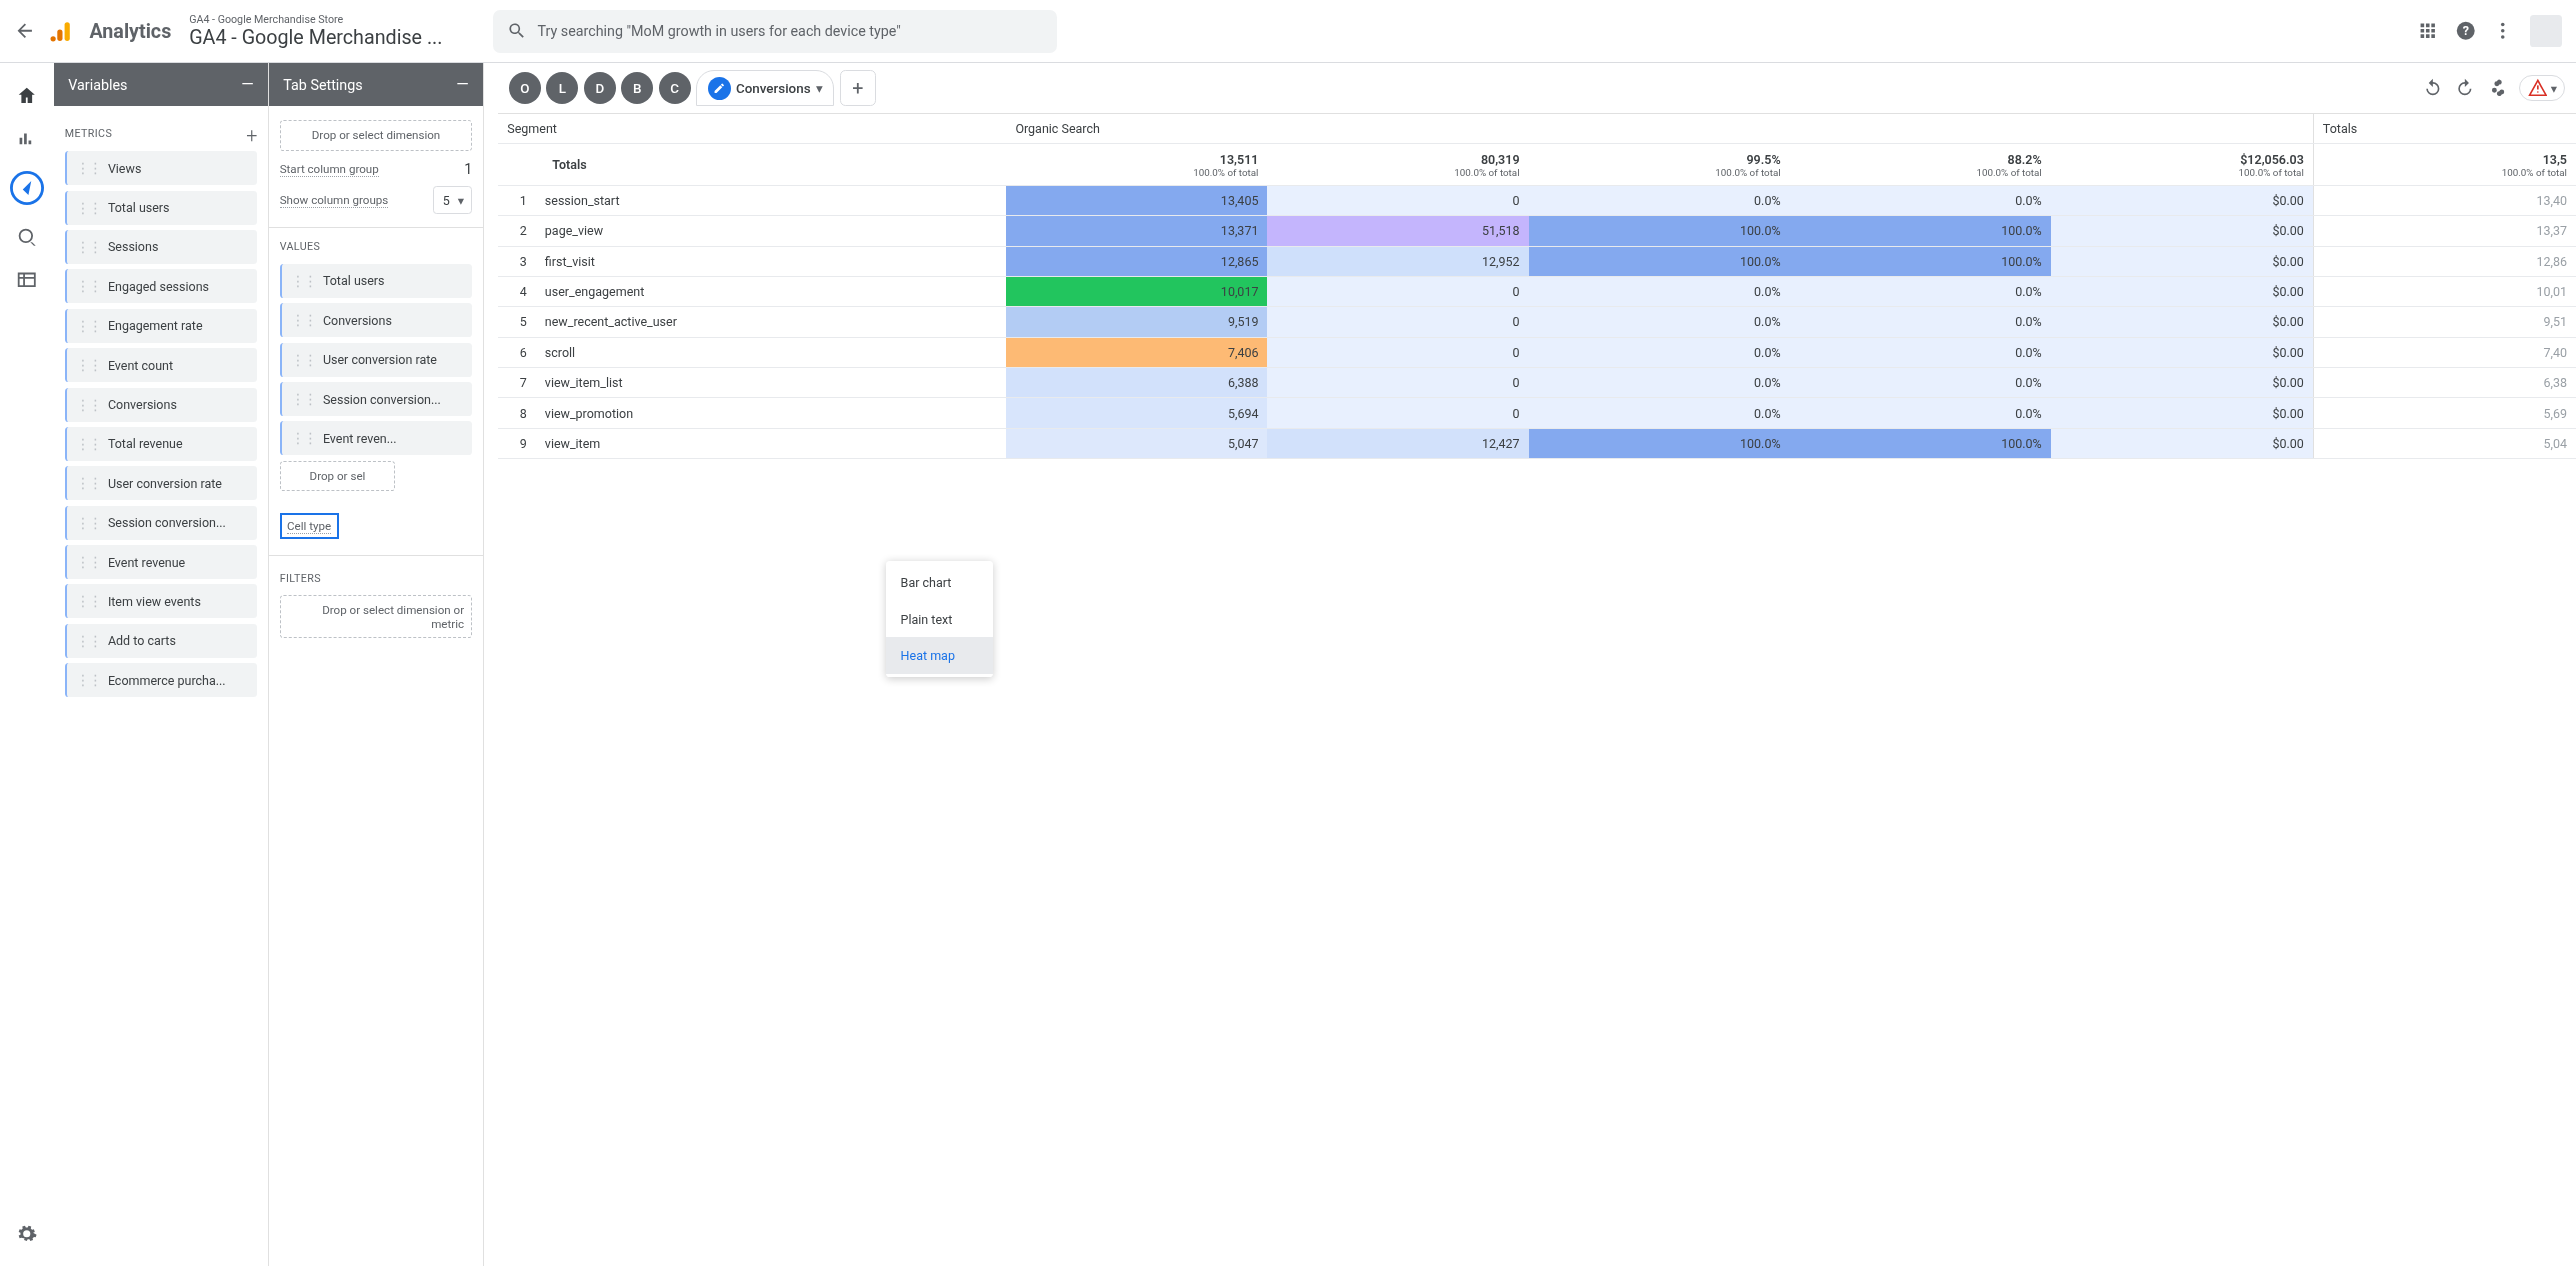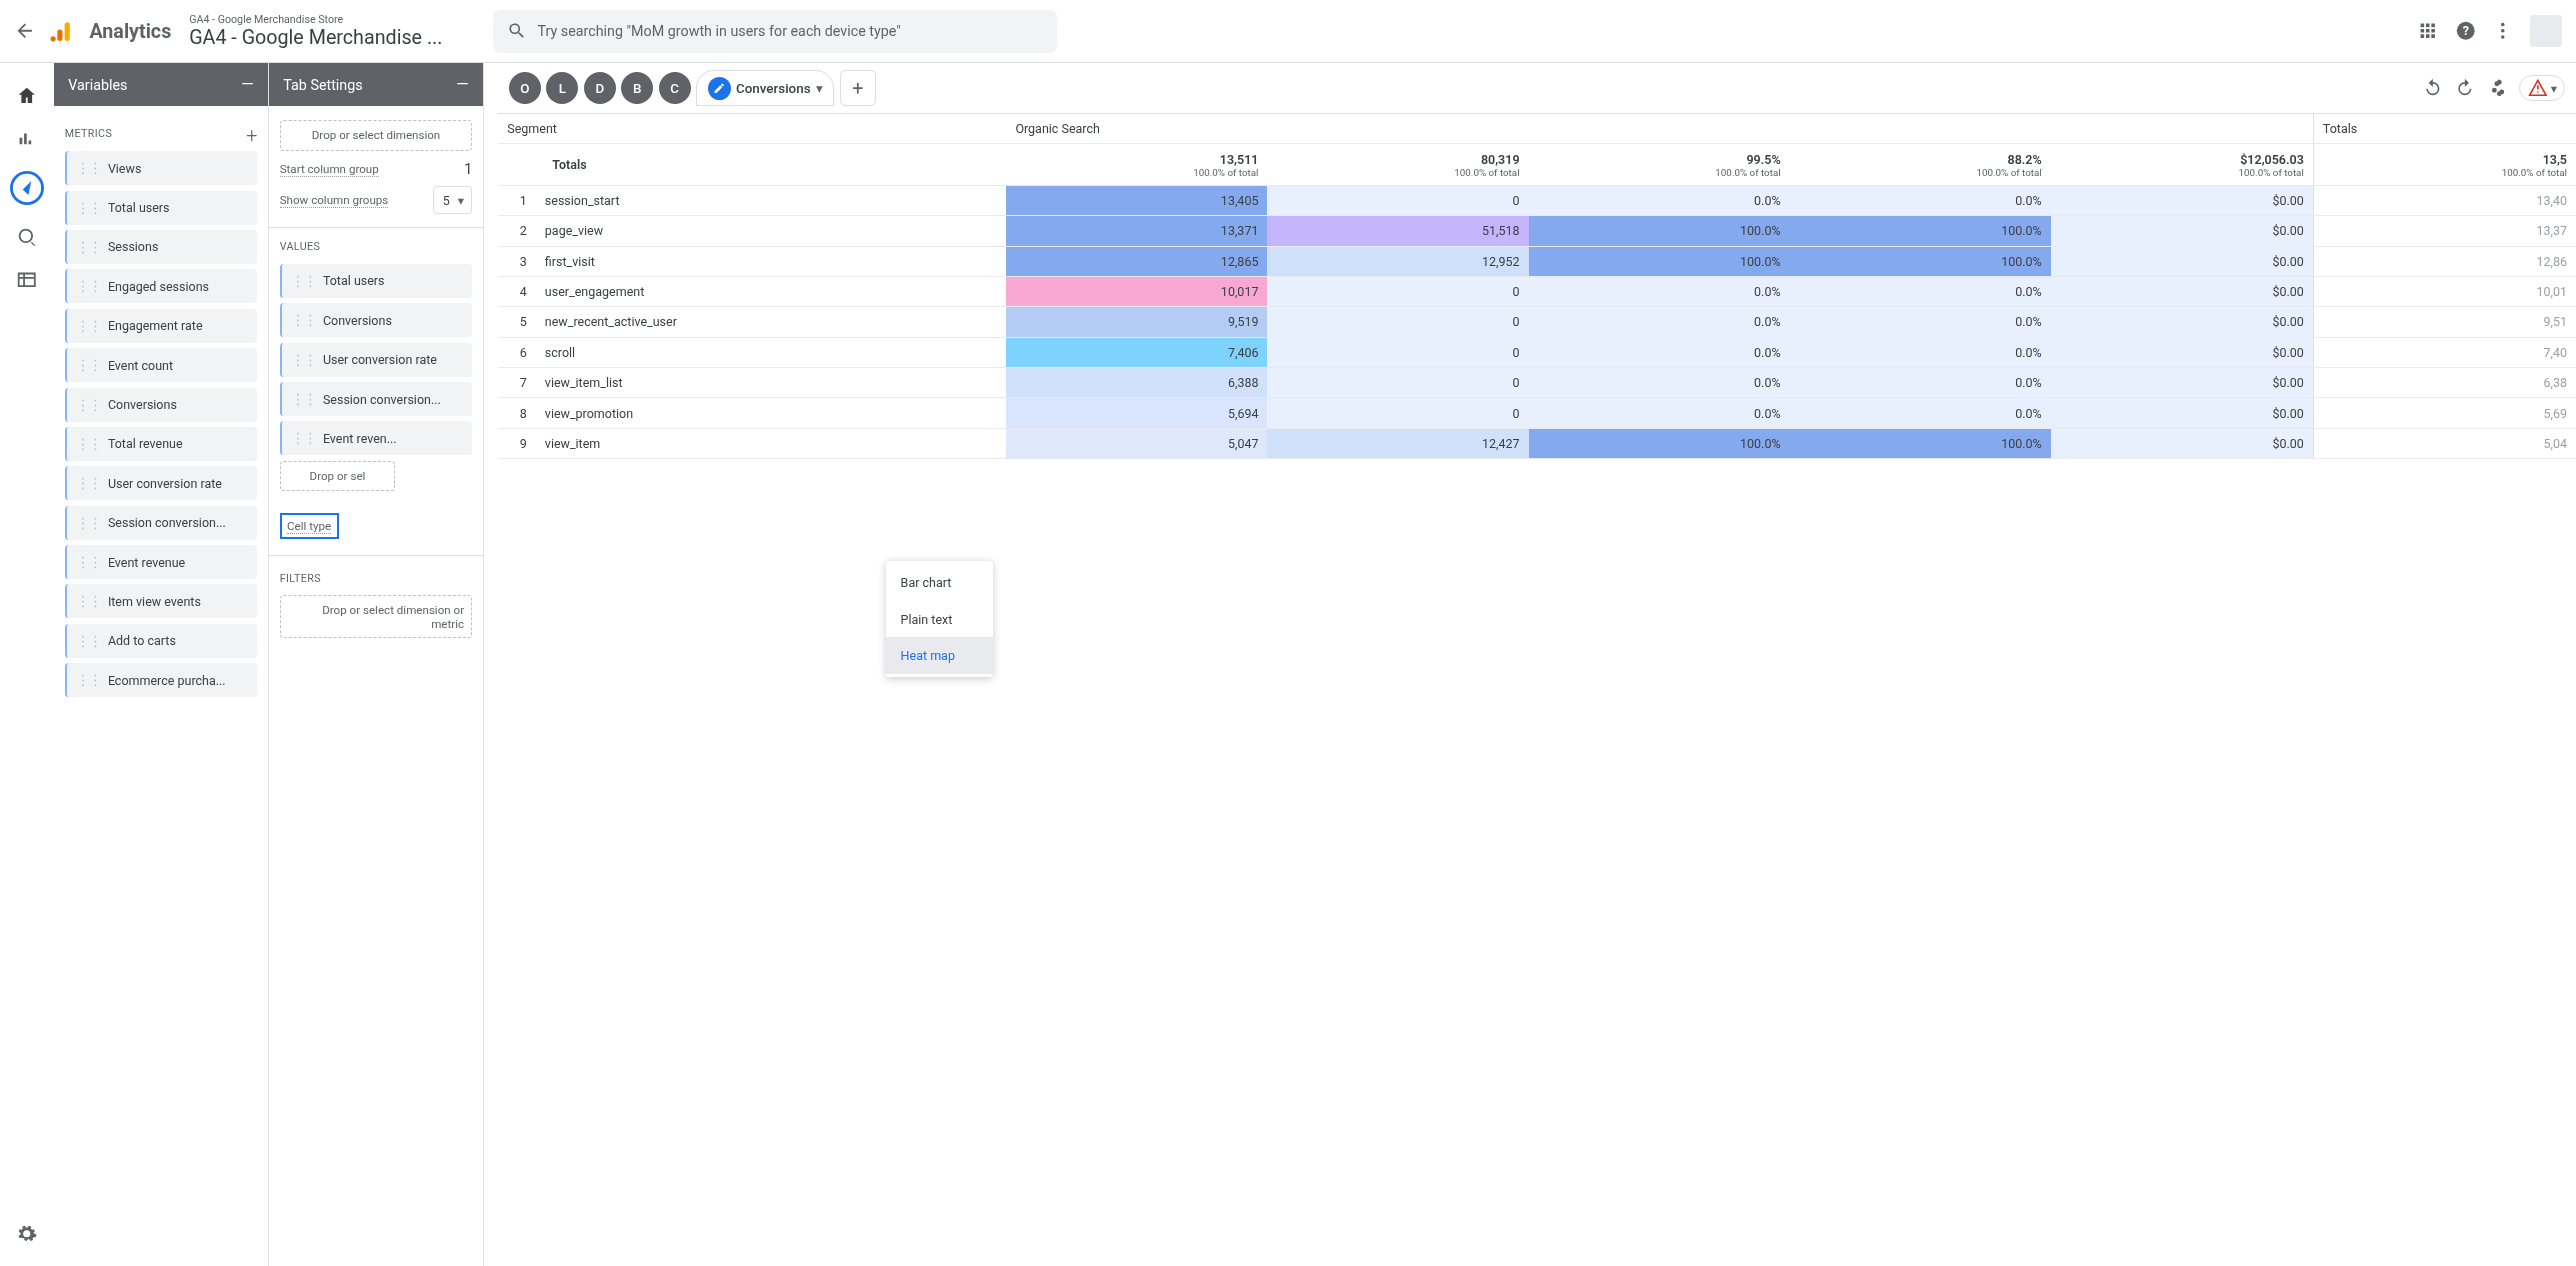--- a/index.html
+++ b/index.html
@@ -349,41 +349,41 @@
                 <td class="heat" style="background:#84a9ef">12,865</td>
                 <td class="heat" style="background:#cfe0fb">12,952</td>
                 <td class="heat" style="background:#84a9ef">100.0%</td>
                 <td class="heat" style="background:#84a9ef">100.0%</td>
                 <td class="heat" style="background:#e8f0fe">$0.00</td>
                 <td class="totals-col" style="color:#9aa0a6">12,86</td>
               </tr>
               <tr>
                 <td class="idx">4</td>
                 <td class="ename">user_engagement</td>
-                <td class="heat" style="background:#f9a8d4">10,017</td>
+                <td class="heat" style="background:#22c55e">10,017</td>
                 <td class="heat" style="background:#e8f0fe">0</td>
                 <td class="heat" style="background:#e8f0fe">0.0%</td>
                 <td class="heat" style="background:#e8f0fe">0.0%</td>
                 <td class="heat" style="background:#e8f0fe">$0.00</td>
                 <td class="totals-col" style="color:#9aa0a6">10,01</td>
               </tr>
               <tr>
                 <td class="idx">5</td>
                 <td class="ename">new_recent_active_user</td>
                 <td class="heat" style="background:#b3ccf4">9,519</td>
                 <td class="heat" style="background:#e8f0fe">0</td>
                 <td class="heat" style="background:#e8f0fe">0.0%</td>
                 <td class="heat" style="background:#e8f0fe">0.0%</td>
                 <td class="heat" style="background:#e8f0fe">$0.00</td>
                 <td class="totals-col" style="color:#9aa0a6">9,51</td>
               </tr>
               <tr>
                 <td class="idx">6</td>
                 <td class="ename">scroll</td>
-                <td class="heat" style="background:#7dd3fc">7,406</td>
+                <td class="heat" style="background:#fdba74">7,406</td>
                 <td class="heat" style="background:#e8f0fe">0</td>
                 <td class="heat" style="background:#e8f0fe">0.0%</td>
                 <td class="heat" style="background:#e8f0fe">0.0%</td>
                 <td class="heat" style="background:#e8f0fe">$0.00</td>
                 <td class="totals-col" style="color:#9aa0a6">7,40</td>
               </tr>
               <tr>
                 <td class="idx">7</td>
                 <td class="ename">view_item_list</td>
                 <td class="heat" style="background:#d2e1fb">6,388</td>

